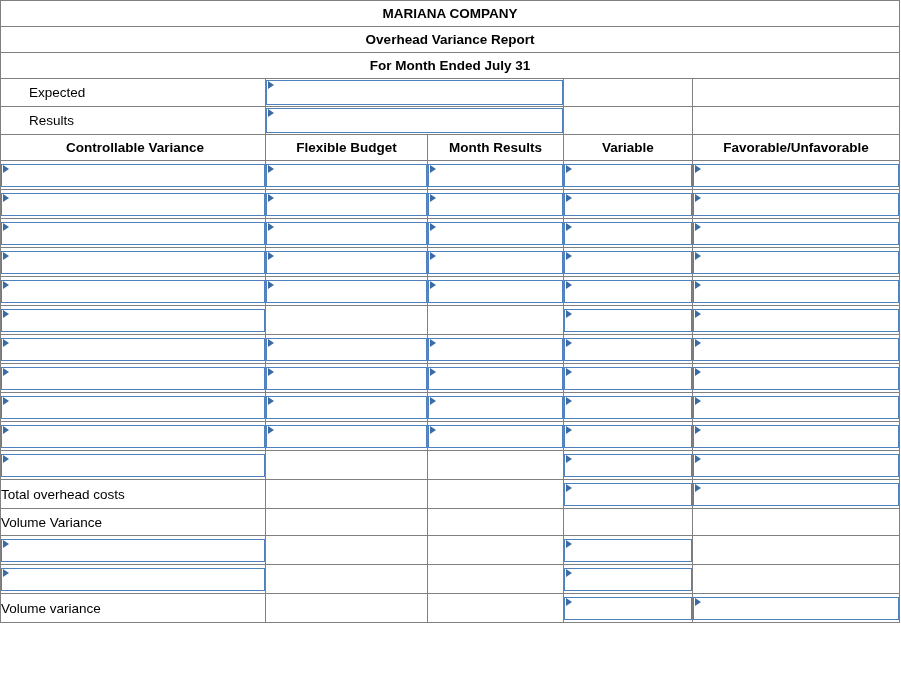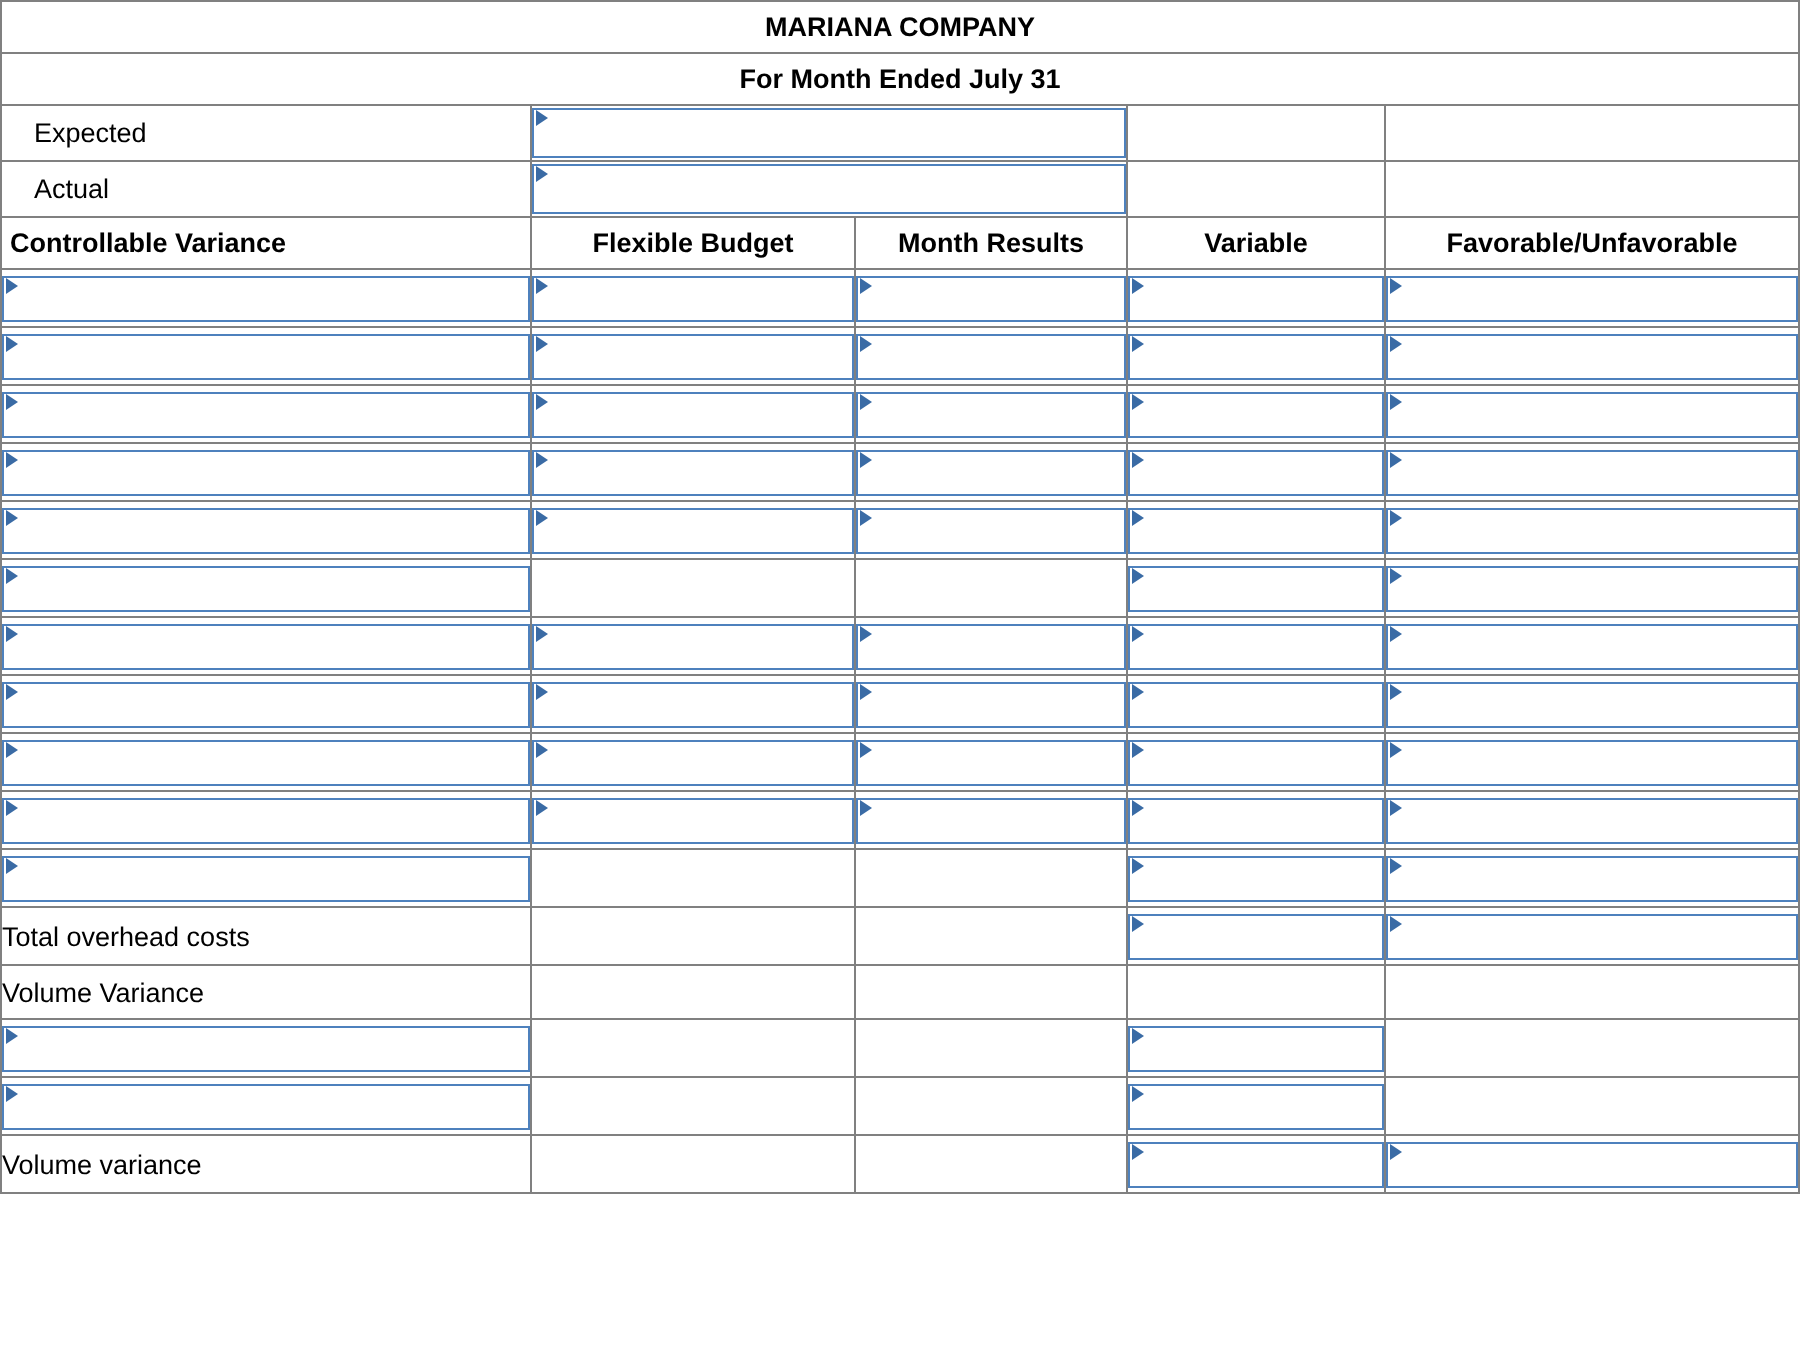--- a/index.html
+++ b/index.html
@@ -45,30 +45,30 @@
     height:26px;
   }
   td.colhead{
     background:#74AADF;
     font-weight:bold;
     font-size:13.5px;
     border:1px solid #7d9fbf;
     height:26px;
     text-align:center;
   }
-  td.colhead.lefthead{text-align:left;padding-left:4px;}
+  td.colhead.lefthead{text-align:center;padding-left:4px;}
 
   
   td.label{
     text-align:left;
     padding-left:6px;
     font-size:13.5px;
     white-space:nowrap;
   }
-  td.label.indent{padding-left:16px;}
+  td.label.indent{padding-left:28px;}
   td.blank{}
 
   
   td.btop-dark{border-top:1.5px solid #000;}
   td.bbot-dark{border-bottom:1.5px solid #000;}
 
   
   td.inputcell{padding:1px 1px;}
   .inp{
     position:relative;
@@ -122,35 +122,38 @@
         <col class="c2">
         <col class="c3">
         <col class="c4">
   </colgroup>
   <tbody>
 
     <tr class="head">
       <td class="banner" colspan="5">MARIANA COMPANY</td>
     </tr>
     <tr class="head">
+      <td class="banner" colspan="5">Overhead Variance Report</td>
+    </tr>
+    <tr class="head">
       <td class="banner" colspan="5">For Month Ended July 31</td>
     </tr>
 
     <tr class="exp">
       <td class="label indent">Expected</td>
       <td class="wideinput" colspan="2">
         <span class="inp">
           <input class="txt" type="text" value="" style="">
         </span>
       </td>
       <td class="blank"></td>
       <td class="blank"></td>
     </tr>
     <tr class="exp">
-      <td class="label indent">Actual</td>
+      <td class="label indent">Results</td>
       <td class="wideinput" colspan="2">
         <span class="inp">
           <input class="txt" type="text" value="" style="">
         </span>
       </td>
       <td class="blank"></td>
       <td class="blank"></td>
     </tr>
 
     <tr class="head">

